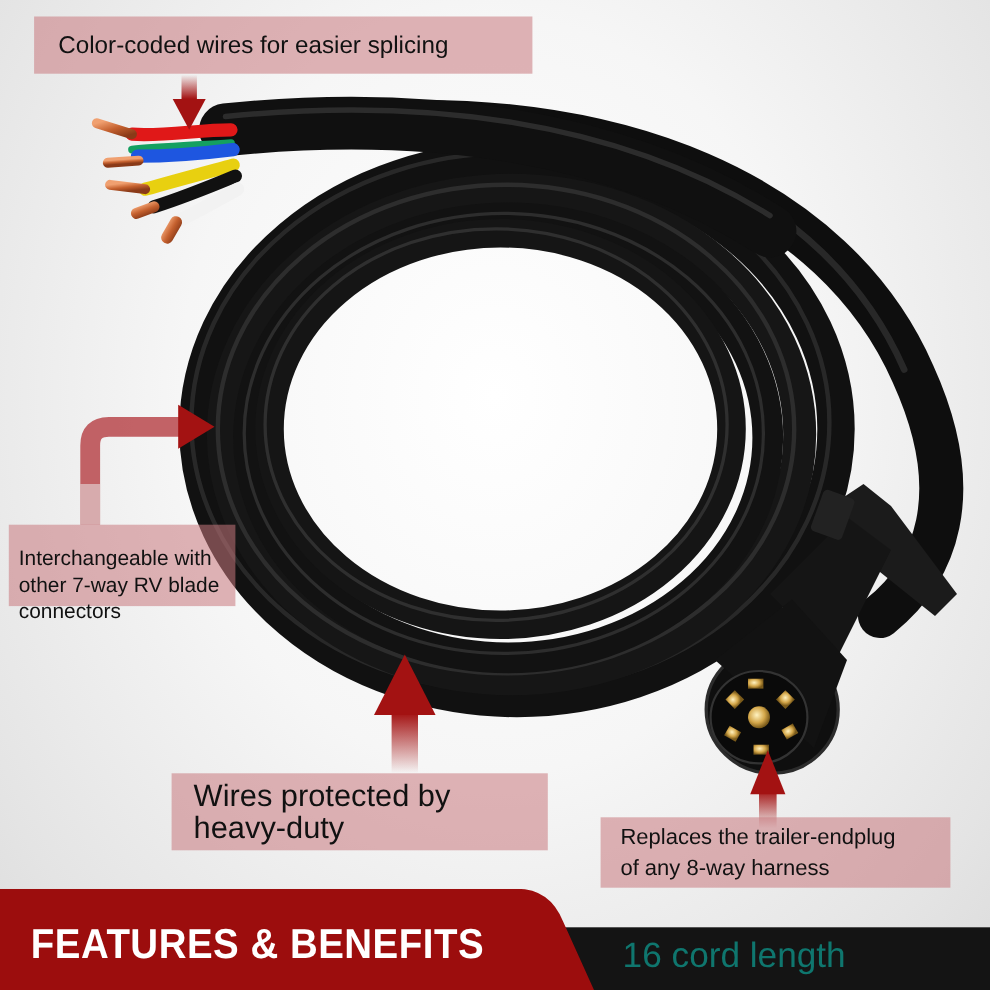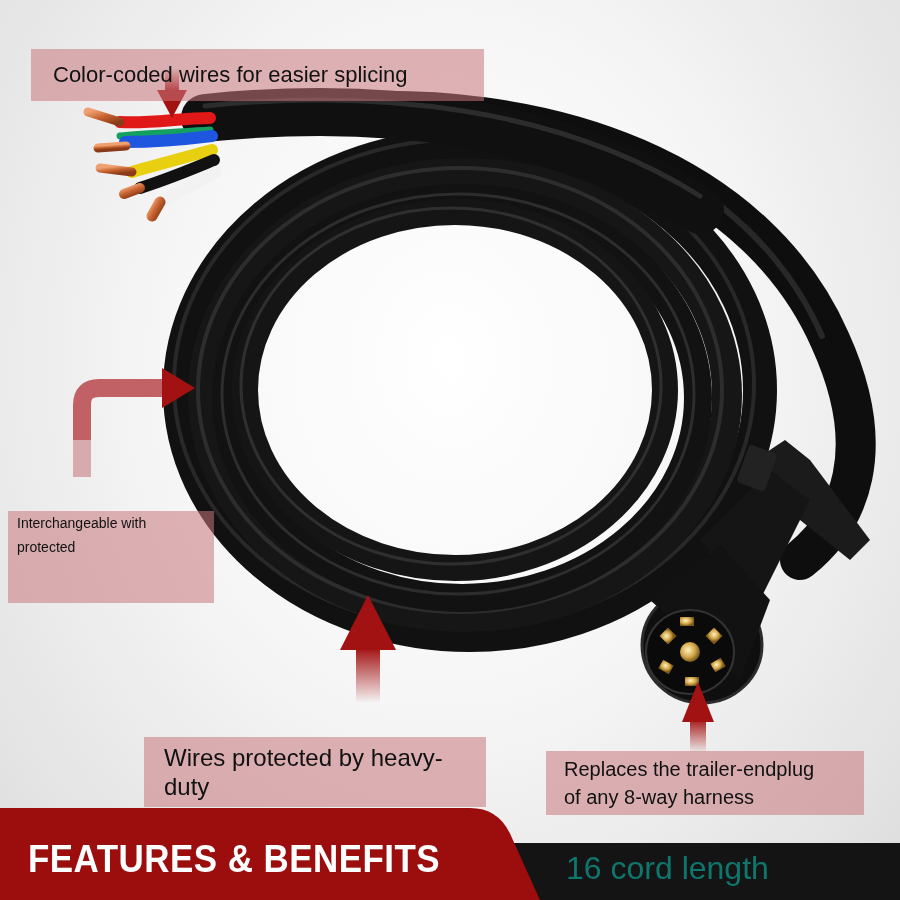--- a/index.html
+++ b/index.html
@@ -10,26 +10,25 @@
   }
   .stage { position: absolute; left: 0; top: 0; width: 900px; height: 900px; }
   .callout {
     position: absolute;
     background: rgba(200, 120, 125, 0.55);
     color: #111;
     font-size: 20px;
     line-height: 25px;
     padding: 0 10px;
     box-sizing: border-box;
-    margin-top: 34px;
   }
   #callout-top { left: 31px; top: 15px; width: 453px; height: 52px; font-size: 22px; line-height: 52px; padding-left: 22px; }
-  #callout-left { left: 8px; top: 477px; width: 206px; height: 92px; font-size: 14px; line-height: 24px; padding-top: 0; padding-left: 9px; }
-  #callout-mid { left: 144px; top: 703px; width: 342px; height: 70px; font-size: 24px; line-height: 29px; padding-top: 6px; padding-left: 20px; }
-  #callout-right { left: 546px; top: 717px; width: 318px; height: 64px; font-size: 20px; line-height: 28px; padding-top: 4px; padding-left: 18px; }
+  #callout-left { left: 8px; top: 477px; width: 206px; height: 74px; font-size: 19px; line-height: 24px; padding-top: 20px; padding-left: 9px; }
+  #callout-mid { left: 156px; top: 703px; width: 342px; height: 70px; font-size: 28px; line-height: 29px; padding-top: 6px; padding-left: 20px; }
+  #callout-right { left: 546px; top: 743px; width: 318px; height: 64px; font-size: 20px; line-height: 28px; padding-top: 4px; padding-left: 18px; }
 
   .banner { position: absolute; left: 0; top: 808px; width: 804px; height: 92px; }
   .banner-black { position: absolute; left: 0; top: 35px; width: 900px; height: 57px; background: #141414; }
   .banner-red {
     position: absolute; left: 0; top: 0; width: 540px; height: 92px;
     background: #9c0d0d;
     clip-path: path("M0 0 L470 0 Q500 0 512 30 L540 92 L0 92 Z");
   }
   .banner-title {
     position: absolute; left: 28px; top: 30px;
@@ -139,21 +138,22 @@
       <polygon points="682,722 714,722 698,682" fill="#a31212"></polygon>
     </g>
   </svg>
 
   <div class="callout" id="callout-top">
     <span>Color-coded wires for easier splicing</span>
   </div>
 
   <div class="callout" id="callout-left">
     <div>Interchangeable with</div>
-    <div>protected</div>
+    <div>other 7-way RV blade</div>
+    <div>connectors</div>
   </div>
 
   <div class="callout" id="callout-mid">
     <div>Wires protected by heavy-duty</div>
   </div>
 
   <div class="callout" id="callout-right">
     <div>Replaces the trailer-endplug</div>
     <div>of any 8-way harness</div>
   </div>

